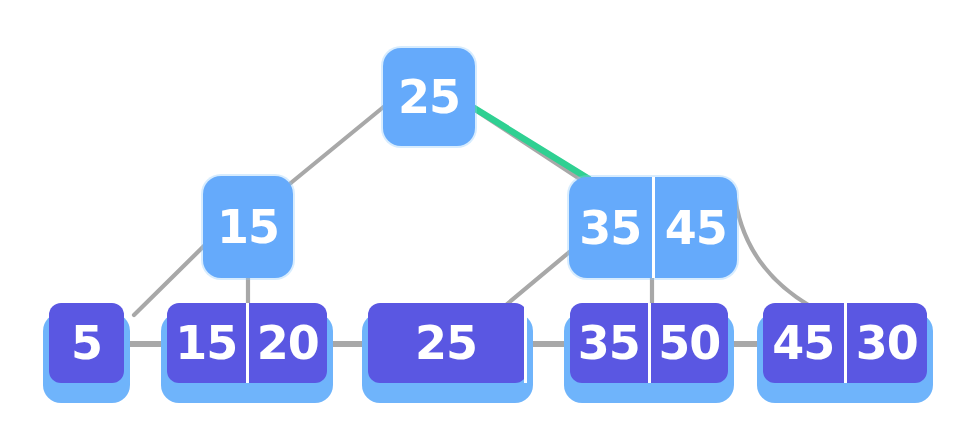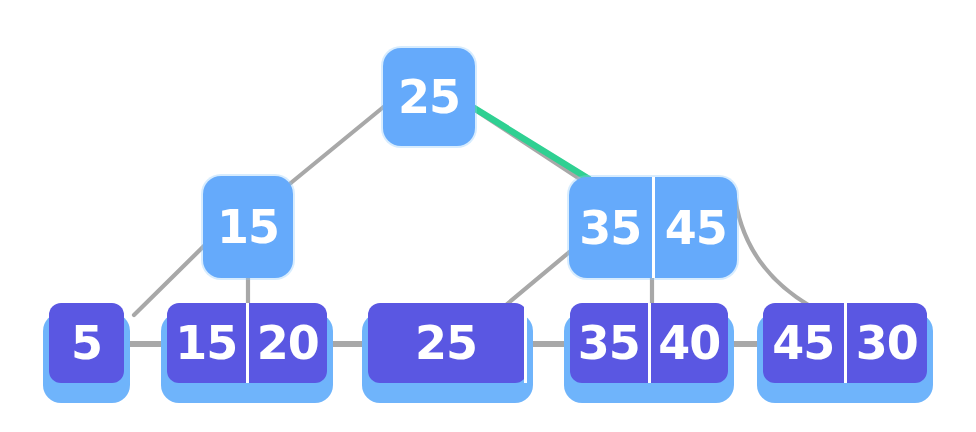--- a/index.html
+++ b/index.html
@@ -156,21 +156,21 @@
       <span class="key">25</span>
       <span class="divider"></span>
     </div>
   </div>
 
   <div class="leaf-wrap" style="left:570px;top:303px;width:158px;height:80px;">
     <div class="leaf-skirt"></div>
     <div class="leaf-card">
       <span class="key">35</span>
       <span class="divider"></span>
-      <span class="key">40</span>
+      <span class="key">50</span>
     </div>
   </div>
 
   <div class="leaf-wrap" style="left:763px;top:303px;width:164px;height:80px;">
     <div class="leaf-skirt"></div>
     <div class="leaf-card">
       <span class="key">45</span>
       <span class="divider"></span>
       <span class="key">30</span>
     </div>

